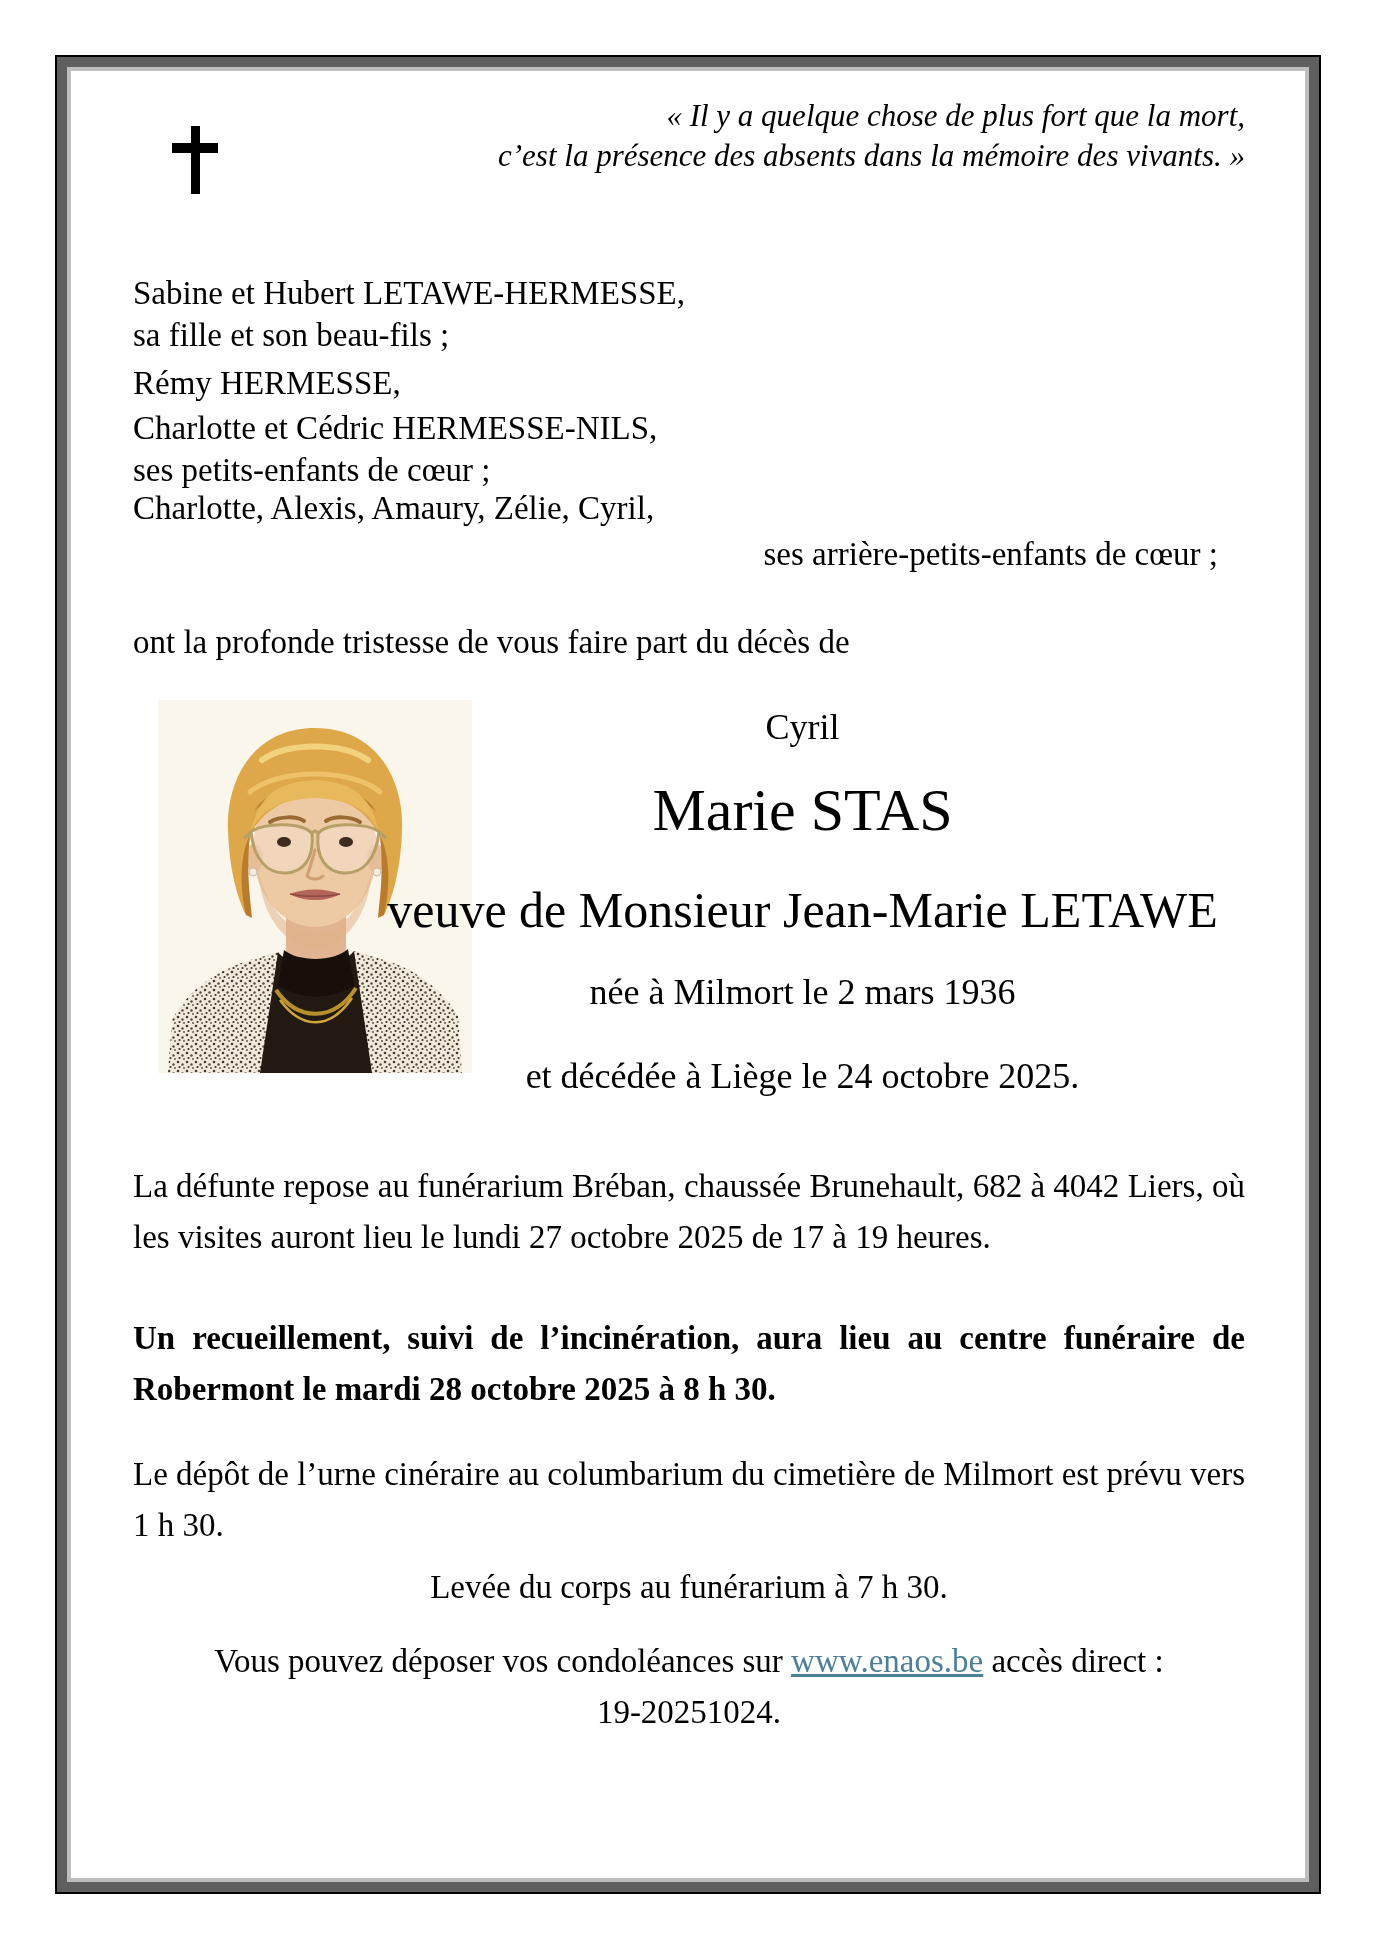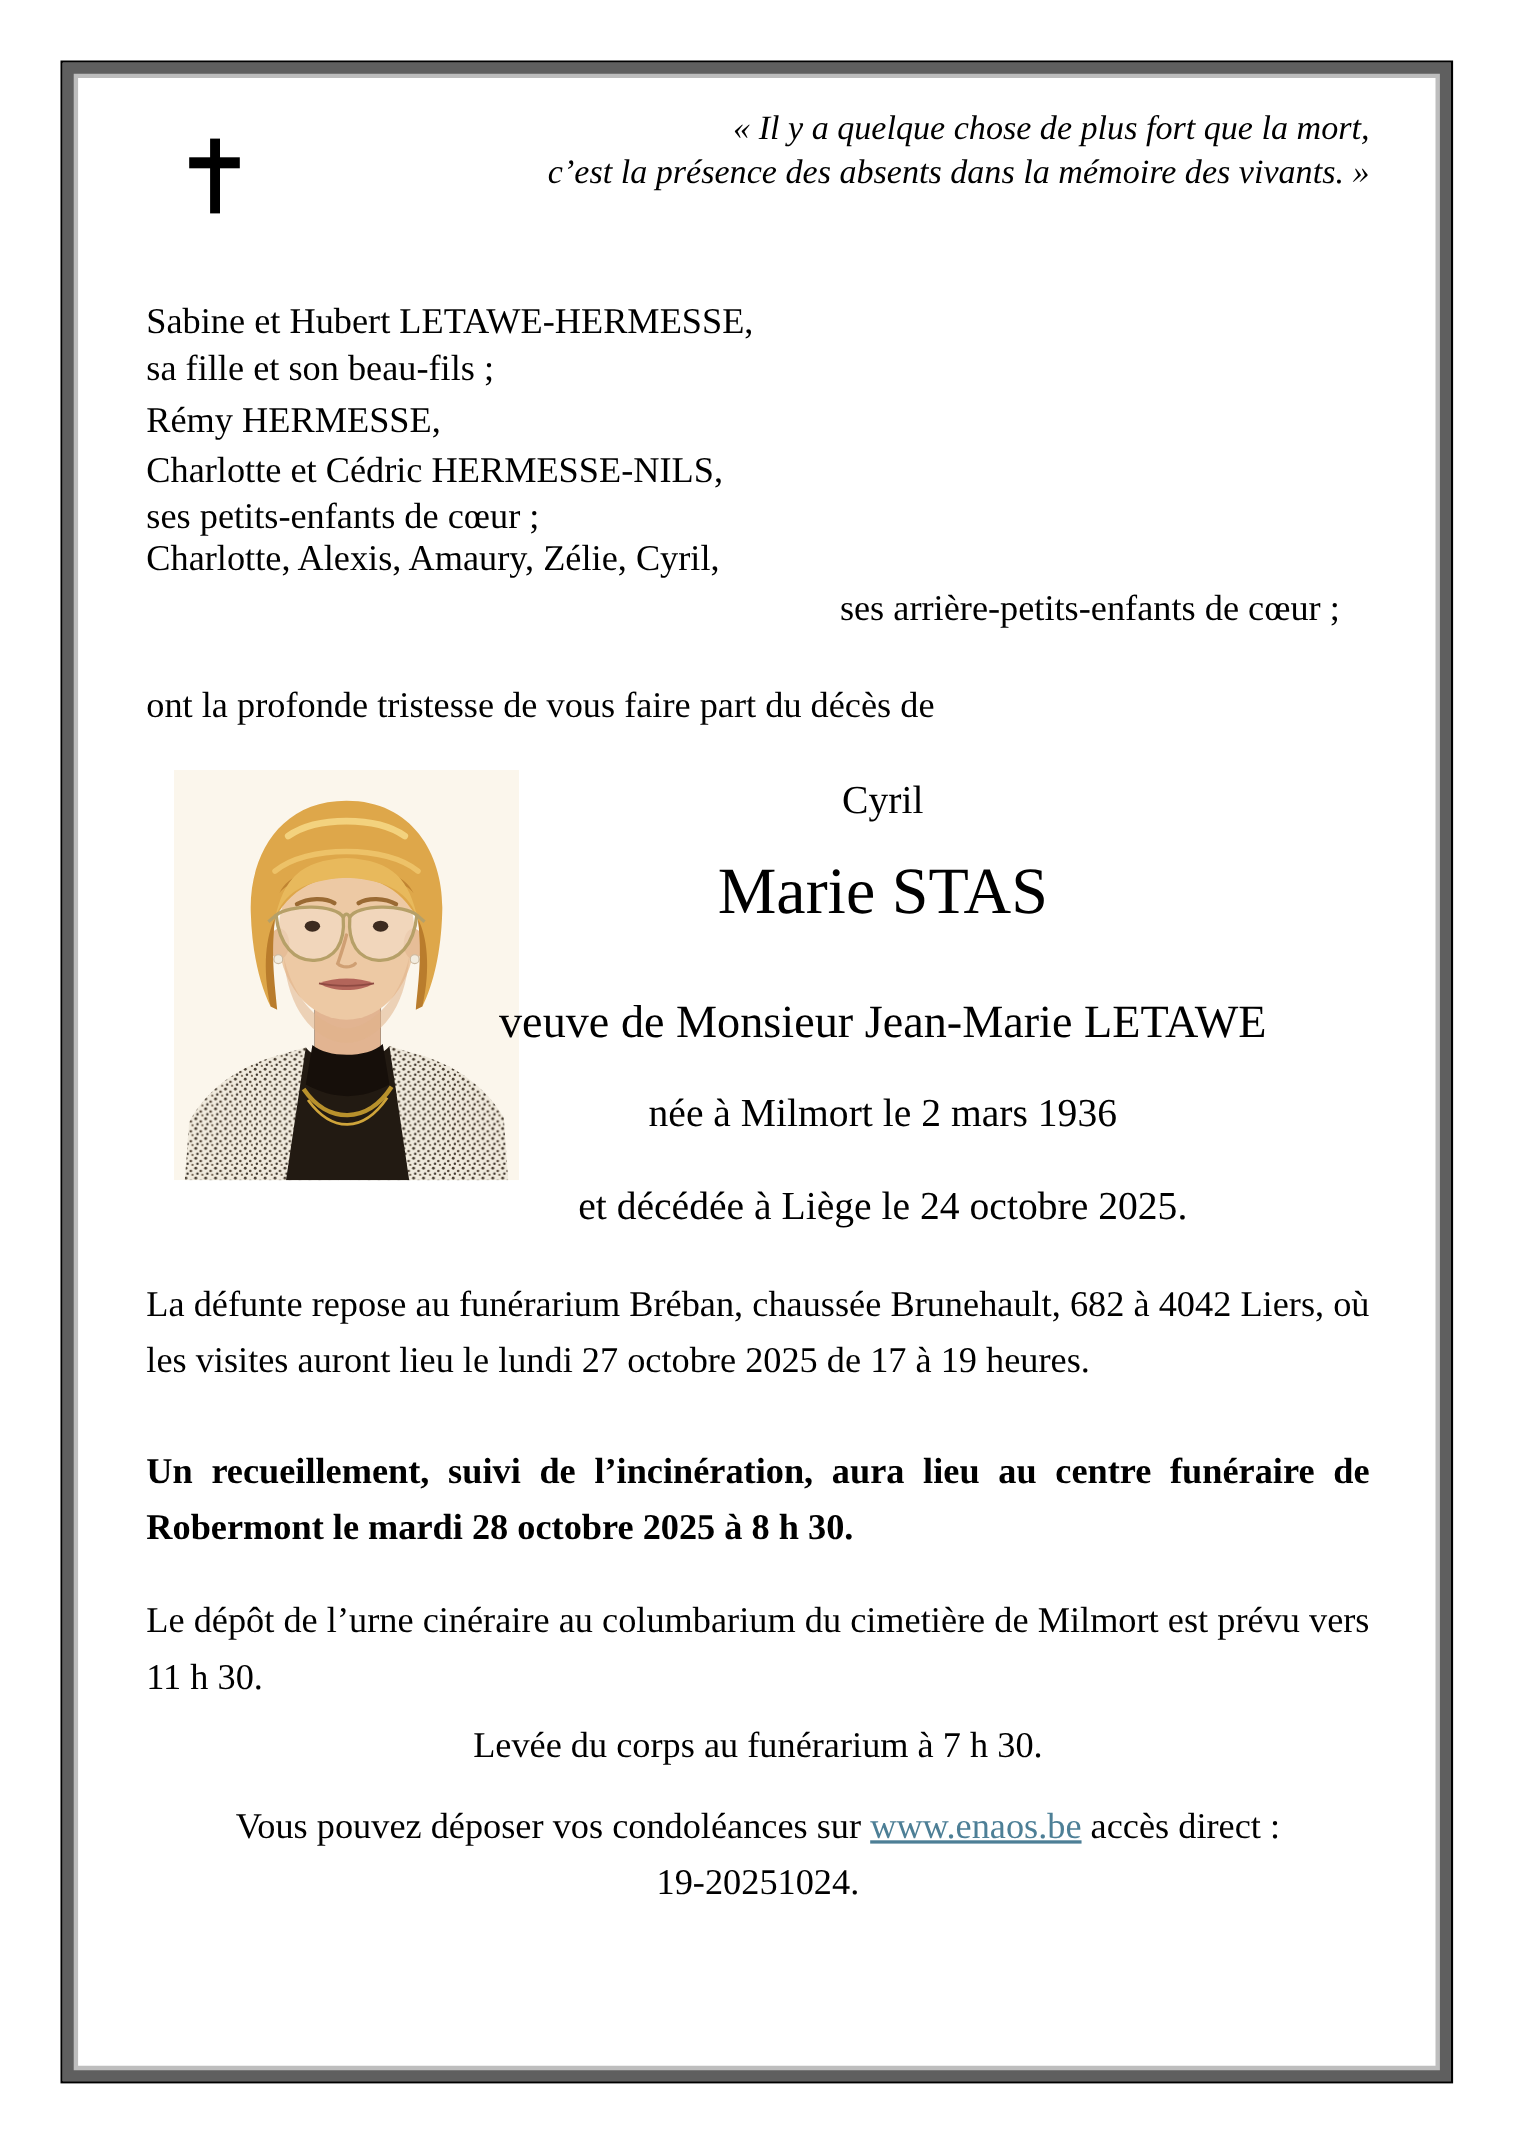--- a/index.html
+++ b/index.html
@@ -48,21 +48,21 @@
   }
   .photo svg { display: block; width: 100%; height: 100%; }
 
   
   .deceased {
     position: absolute; left: 360px; top: 705px; width: 885px;
     text-align: center;
   }
   .d-title { font-size: 36px; line-height: 44px; }
   .d-name { font-size: 60px; line-height: 74px; font-weight: normal; margin-top: 24px; }
-  .d-widow { font-size: 42px; line-height: 48px; margin-top: 59px; }
+  .d-widow { font-size: 50px; line-height: 48px; margin-top: 39px; }
   .d-birth { font-size: 36px; line-height: 44px; margin-top: 36px; }
   .d-death { font-size: 36px; line-height: 44px; margin-top: 40px; }
 
   
   .para {
     position: absolute; left: 133px; width: 1112px;
     font-size: 33px; line-height: 51px;
     text-align: justify; text-justify: inter-word;
   }
   .p-repose { top: 1126px; margin-top: 35px; }
@@ -186,21 +186,21 @@
     <div class="d-name">Marie STAS</div>
     <div class="d-widow">veuve de Monsieur Jean-Marie LETAWE</div>
     <div class="d-birth">née à Milmort le 2 mars 1936</div>
     <div class="d-death">et décédée à Liège le 24 octobre 2025.</div>
   </div>
 
   <div class="para p-repose">La défunte repose au funérarium Bréban, chaussée Brunehault, 682 à 4042 Liers, où les visites auront lieu le lundi 27 octobre 2025 de 17 à 19 heures.</div>
 
   <div class="para p-ceremony">Un recueillement, suivi de l’incinération, aura lieu au centre funéraire de Robermont le mardi 28 octobre 2025 à 8 h 30.</div>
 
-  <div class="para p-urn">Le dépôt de l’urne cinéraire au columbarium du cimetière de Milmort est prévu vers 11 h 30.</div>
+  <div class="para p-urn">Le dépôt de l’urne cinéraire au columbarium du cimetière de Milmort est prévu vers 1 h 30.</div>
 
   <div class="para p-levee">Levée du corps au funérarium à 7 h 30.</div>
 
   <div class="para p-condolences">
     <span>Vous pouvez déposer vos condoléances sur</span>
     <a href="#" id="enaos-link" style="color: rgb(77, 127, 150);">www.enaos.be</a>
     <span>accès direct :</span>
     <div>19-20251024.</div>
   </div>
 

